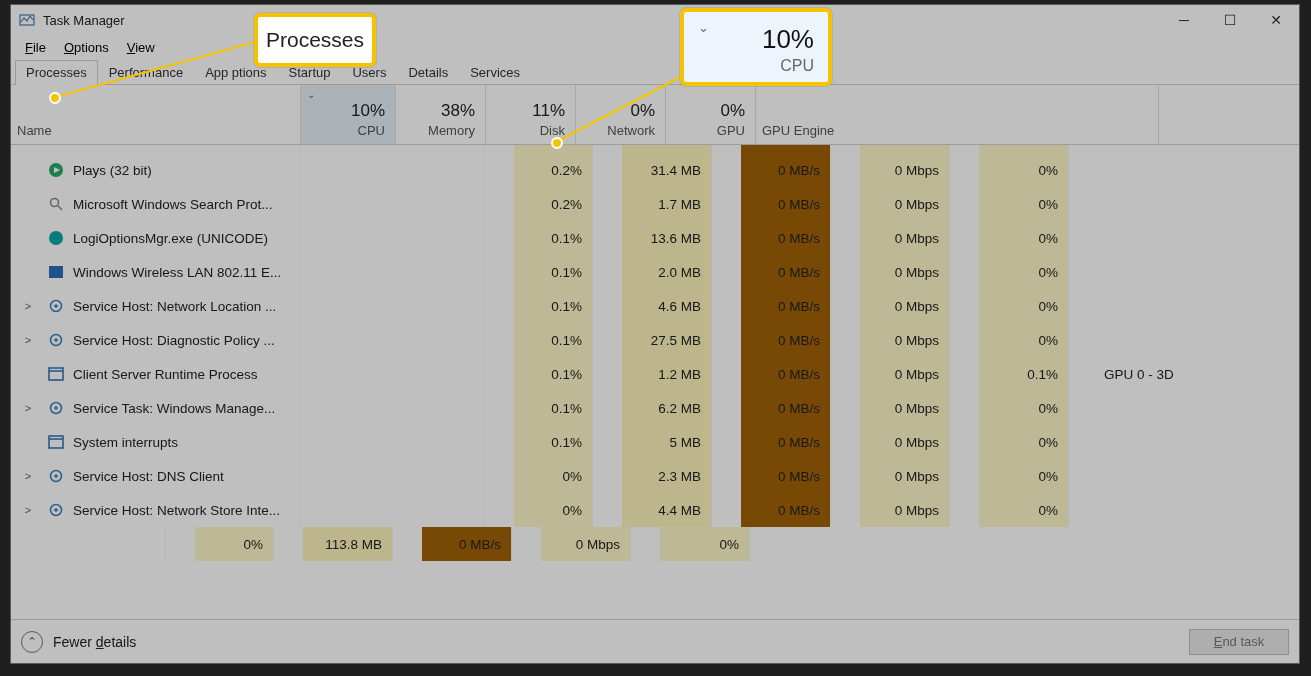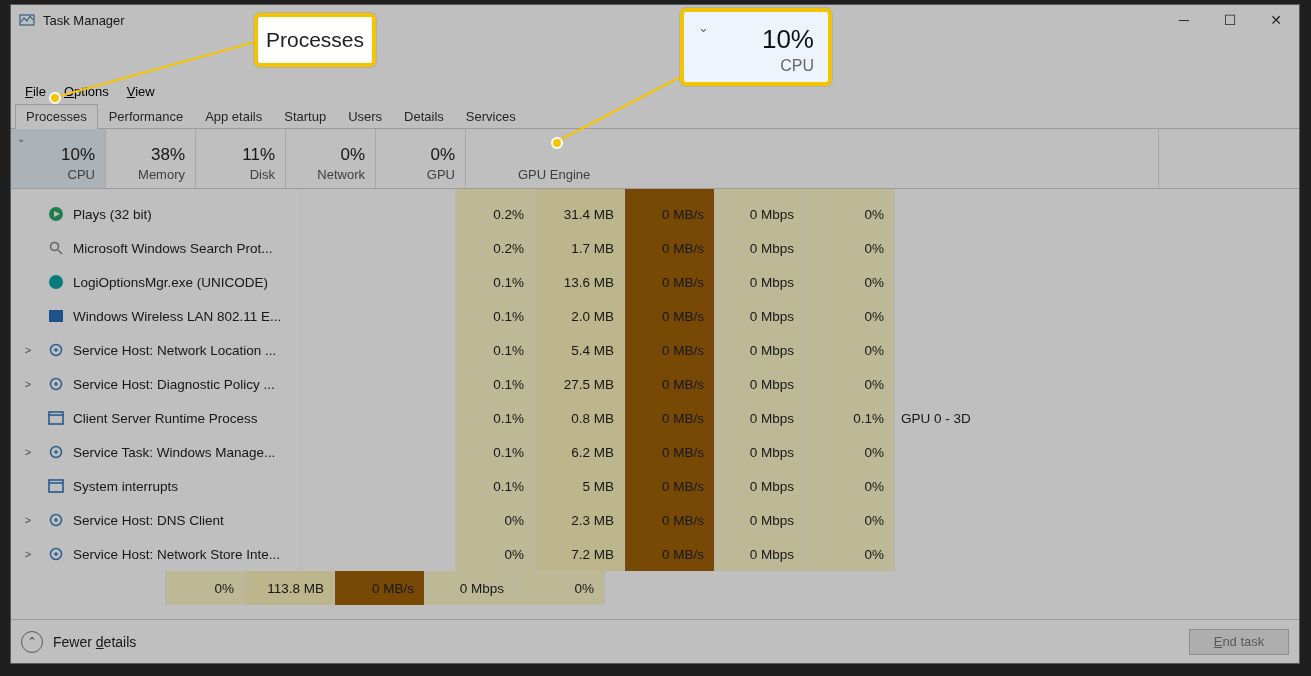--- a/index.html
+++ b/index.html
@@ -54,21 +54,20 @@
     font-size: 14px;
     color:#333;
   }
   .menubar {
     height: 24px;
     display:flex;
     align-items:center;
     gap: 2px;
     padding: 0 6px;
     background:#fff;
-    margin-top:44px;
   }
   .menubar .menu { padding: 2px 8px; cursor:default; }
   .menubar .menu u { text-decoration: underline; }
   .tabs {
     height: 26px;
     display:flex;
     align-items:flex-end;
     padding: 0 4px;
     border-bottom: 1px solid #d0d0d0;
     background:#fff;
@@ -112,33 +111,34 @@
     top:4px; left:6px;
     font-size:10px; color:#666;
   }
   .col-name  { width: 290px; }
   .col-status{ width: 155px; }
   .col-cpu   { width: 95px; }
   .col-mem   { width: 90px; }
   .col-disk  { width: 90px; }
   .col-net   { width: 90px; }
   .col-gpu   { width: 90px; }
-  .col-eng   { flex: 1; text-align:left; align-items:flex-start;margin-left:46px;}
+  .col-eng   { flex: 1; text-align:left; align-items:flex-start;}
   .col-last  { width: 140px; border-right:none; }
 
   .rows {
     flex:1;
     overflow-y: scroll;
     background:#fff;
   }
   .row {
     display:flex;
     height: 34px;
     align-items:center;
     border-bottom: 0px solid #f0f0f0;
+    gap: 29px;
   }
   .cell { padding: 0 10px 0 6px; font-size:13.5px; color:#222; display:flex; align-items:center; height:100%; border-right:1px solid #f3f3f3;}
   .cell.right { justify-content:flex-end; }
   .cell.name { width:290px; gap:8px; padding-left:6px;}
   .cell.status { width:155px; }
   .cell.cpu { width:79px; background:#fdf6c8; }
   .cell.mem { width:90px; background:#fdf3bb; }
   .cell.disk{ width:90px; background:#a16207; }
   .cell.net { width:90px; background:#fdf6c8; }
   .cell.gpu { width:90px; background:#fdf6c8; }
@@ -233,28 +233,29 @@
 
   <div class="menubar">
     <span class="menu"><u>F</u><span>ile</span></span>
     <span class="menu"><u>O</u><span>ptions</span></span>
     <span class="menu"><u>V</u><span>iew</span></span>
   </div>
 
   <div class="tabs">
     <div class="tab active">Processes</div>
     <div class="tab">Performance</div>
-    <div class="tab">App etails</div>
+    <div class="tab">App ptions</div>
     <div class="tab">Startup</div>
     <div class="tab">Users</div>
     <div class="tab">Details</div>
     <div class="tab">Services</div>
   </div>
 
   <div class="headers">
+    <div class="col-head col-name">Name</div>
     <div class="col-head col-cpu right sorted">
       <span class="sort-chev">⌄</span>
       <span class="big">10%</span>
       <span>CPU</span>
     </div>
     <div class="col-head col-mem right">
       <span class="big">38%</span>
       <span>Memory</span>
     </div>
     <div class="col-head col-disk right">
@@ -366,21 +367,21 @@
           <span class="proc-icon">
             <svg width="16" height="16" viewBox="0 0 16 16">
               <circle cx="8" cy="8" r="5.5" fill="none" stroke="#3a7fbd" stroke-width="1.5"></circle>
               <circle cx="8" cy="8" r="1.8" fill="#3a7fbd"></circle>
             </svg>
           </span>
           <span>Service Host: Network Location ...</span>
         </div>
         <div class="cell status"></div>
         <div class="cell cpu right">0.1%</div>
-        <div class="cell mem right">5.4 MB</div>
+        <div class="cell mem right">4.6 MB</div>
         <div class="cell disk right">0 MB/s</div>
         <div class="cell net right">0 Mbps</div>
         <div class="cell gpu right">0%</div>
         <div class="cell eng"></div>
       </div>
       <div class="row">
         <div class="cell name">
           <span class="expander">&gt;</span>
           <span class="proc-icon">
             <svg width="16" height="16" viewBox="0 0 16 16">
@@ -404,21 +405,21 @@
           <span class="proc-icon">
             <svg width="16" height="16" viewBox="0 0 16 16">
               <rect x="1" y="2" width="14" height="12" fill="none" stroke="#2a6fb8" stroke-width="1.5"></rect>
               <line x1="1" y1="5" x2="15" y2="5" stroke="#2a6fb8" stroke-width="1.5"></line>
             </svg>
           </span>
           <span>Client Server Runtime Process</span>
         </div>
         <div class="cell status"></div>
         <div class="cell cpu right">0.1%</div>
-        <div class="cell mem right">0.8 MB</div>
+        <div class="cell mem right">1.2 MB</div>
         <div class="cell disk right">0 MB/s</div>
         <div class="cell net right">0 Mbps</div>
         <div class="cell gpu right">0.1%</div>
         <div class="cell eng">GPU 0 - 3D</div>
       </div>
       <div class="row">
         <div class="cell name">
           <span class="expander">&gt;</span>
           <span class="proc-icon">
             <svg width="16" height="16" viewBox="0 0 16 16">
@@ -480,21 +481,21 @@
           <span class="proc-icon">
             <svg width="16" height="16" viewBox="0 0 16 16">
               <circle cx="8" cy="8" r="5.5" fill="none" stroke="#3a7fbd" stroke-width="1.5"></circle>
               <circle cx="8" cy="8" r="1.8" fill="#3a7fbd"></circle>
             </svg>
           </span>
           <span>Service Host: Network Store Inte...</span>
         </div>
         <div class="cell status"></div>
         <div class="cell cpu right">0%</div>
-        <div class="cell mem right">7.2 MB</div>
+        <div class="cell mem right">4.4 MB</div>
         <div class="cell disk right">0 MB/s</div>
         <div class="cell net right">0 Mbps</div>
         <div class="cell gpu right">0%</div>
         <div class="cell eng"></div>
       </div>
       <div class="row">
         <div class="cell status"></div>
         <div class="cell cpu right">0%</div>
         <div class="cell mem right">113.8 MB</div>
         <div class="cell disk right">0 MB/s</div>

